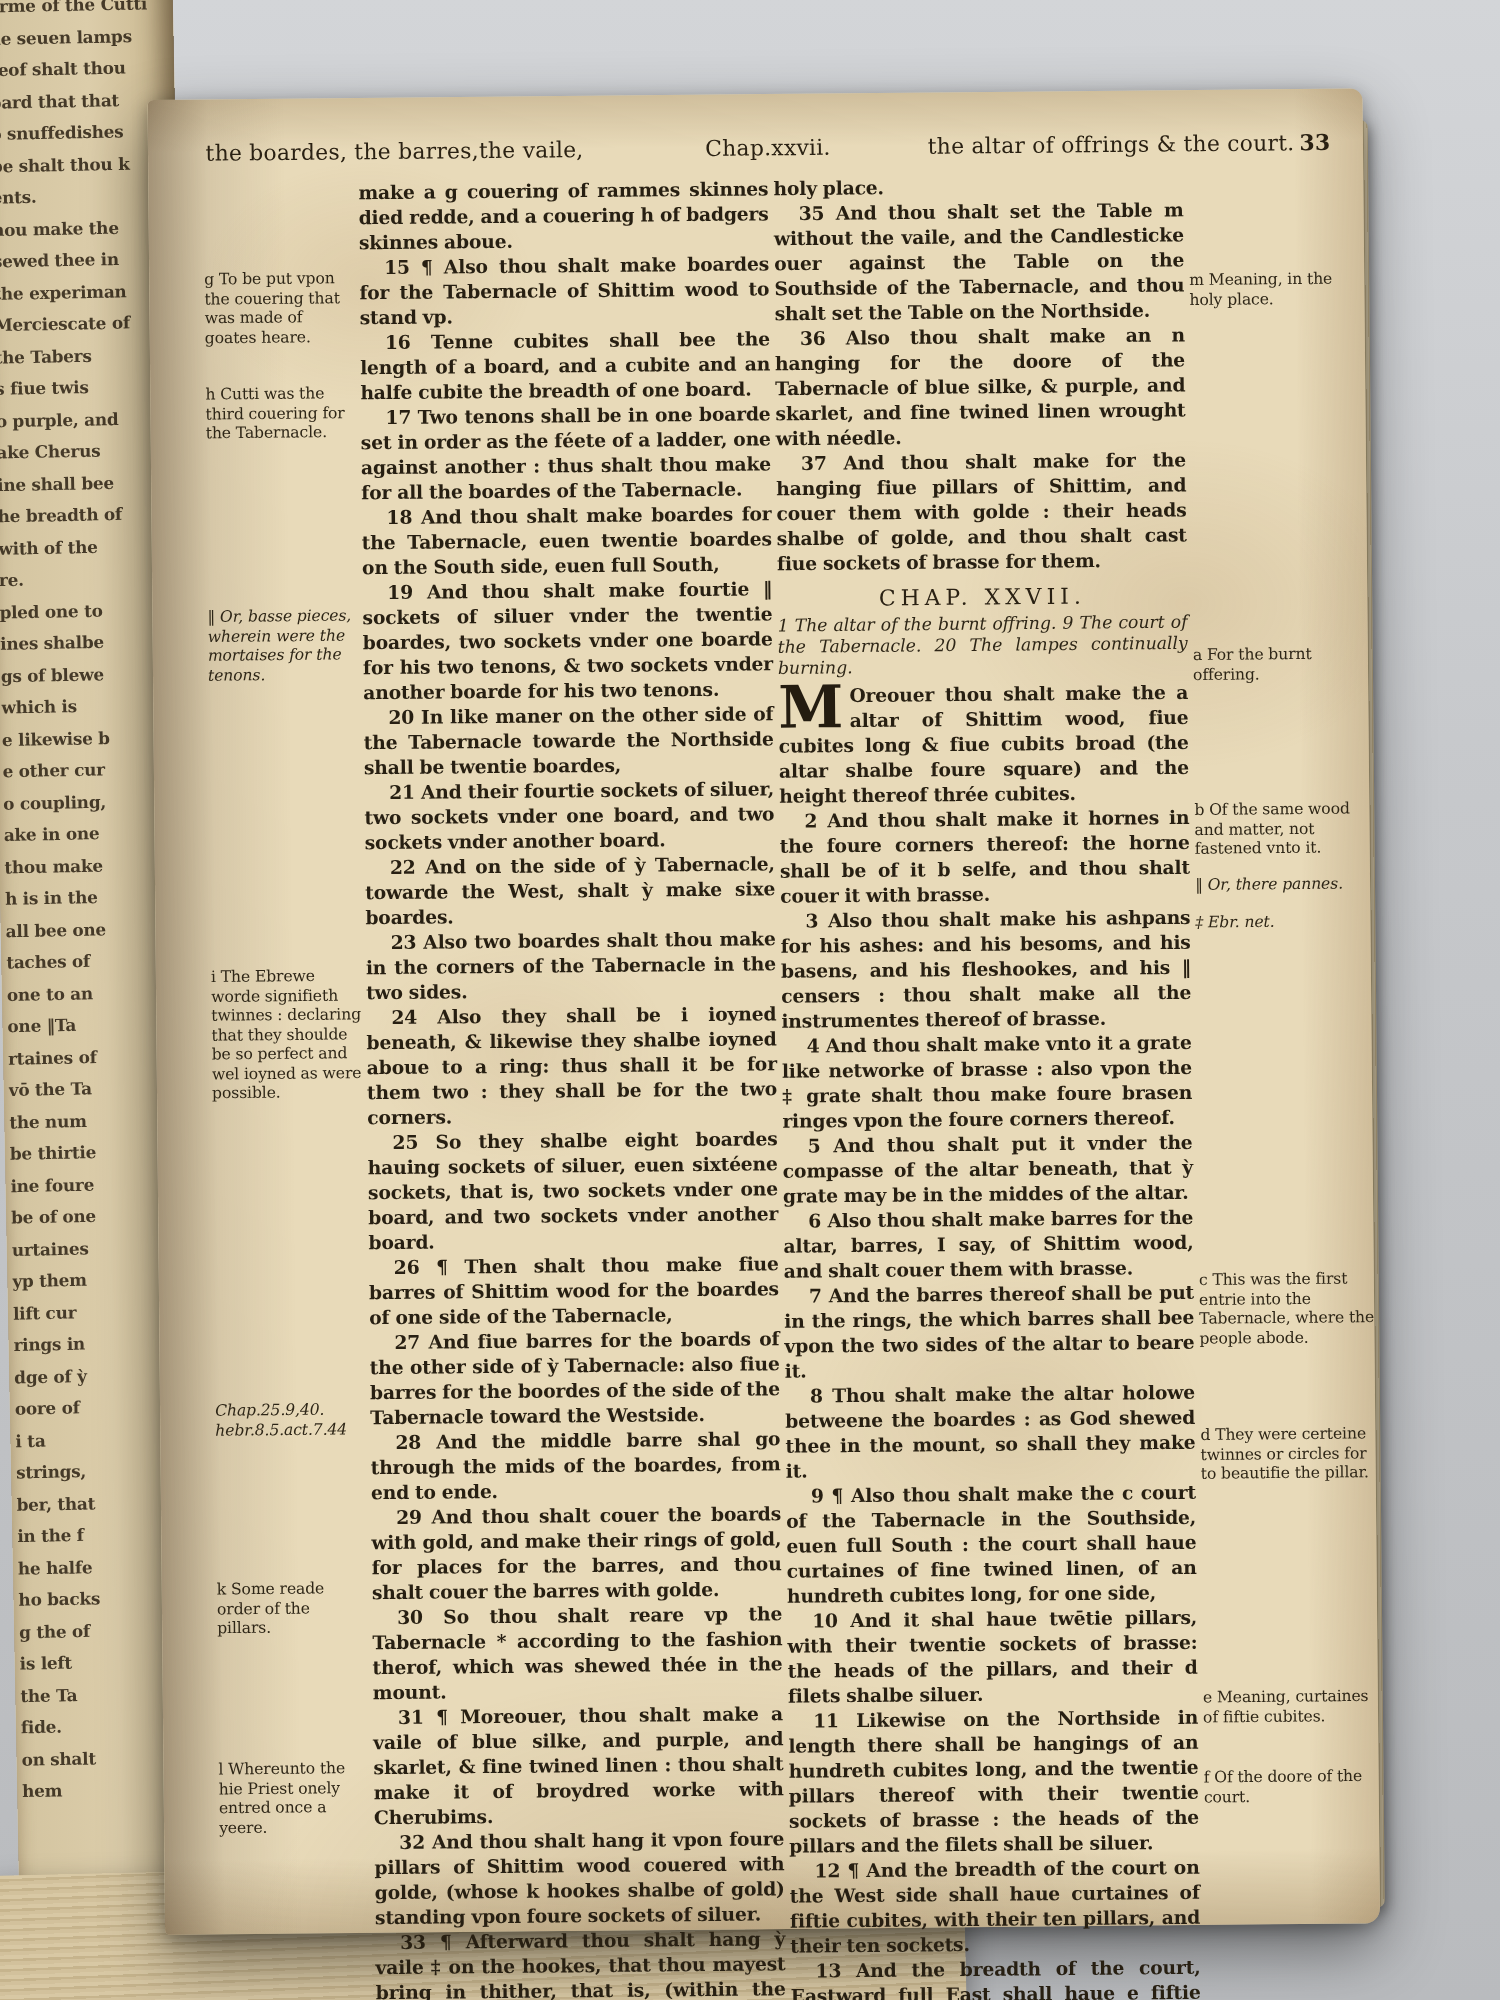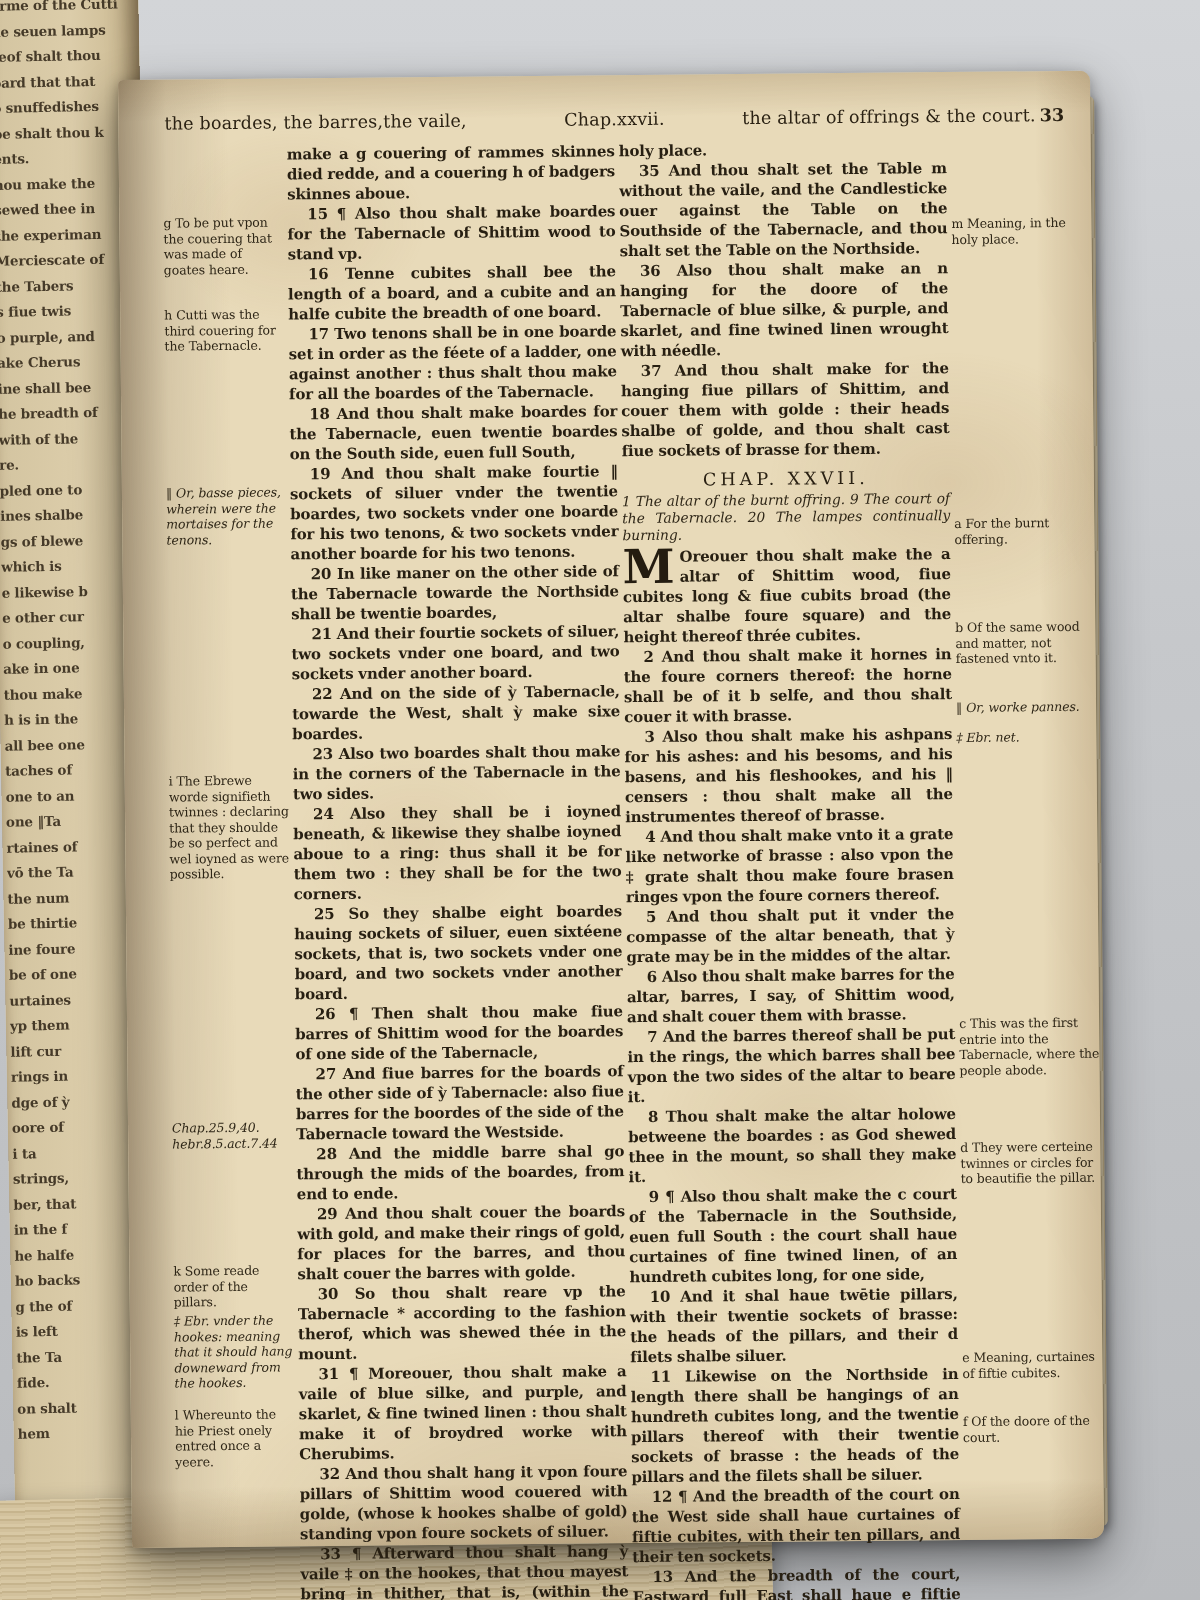--- a/index.html
+++ b/index.html
@@ -176,21 +176,20 @@
 
     <div class="text-area">
 
       <div class="lmargin">
         <div class="mnote" style="top:70px">g To be put vpon the couering that was made of goates heare.</div>
         <div class="mnote" style="top:162px">h Cutti was the third couering for the Tabernacle.</div>
         <div class="mnote it" style="top:340px">‖ Or, basse pieces, wherein were the mortaises for the tenons.</div>
         <div class="mnote" style="top:628px">i The Ebrewe worde signifieth twinnes : declaring that they shoulde be so perfect and wel ioyned as were possible.</div>
         <div class="mnote it" style="top:975px">Chap.25.9,40. hebr.8.5.act.7.44</div>
         <div class="mnote" style="top:1118px">k Some reade order of the pillars.</div>
-        <div class="mnote it" style="top:1168px">‡ Ebr. vnder the hookes: meaning that it should hang downeward from the hookes.</div>
         <div class="mnote" style="top:1262px">l Whereunto the hie Priest onely entred once a yeere.</div>
       </div>
 
       <div class="col col-left">
         <p class="verse cont">make a g couering of rammes skinnes died redde, and a couering h of badgers skinnes aboue.</p>
         <p class="verse">15 ¶ Also thou shalt make boardes for the Tabernacle of Shittim wood to stand vp.</p>
         <p class="verse">16 Tenne cubites shall bee the length of a board, and a cubite and an halfe cubite the breadth of one board.</p>
         <p class="verse">17 Two tenons shall be in one boarde set in order as the féete of a ladder, one against another : thus shalt thou make for all the boardes of the Tabernacle.</p>
         <p class="verse">18 And thou shalt make boardes for the Tabernacle, euen twentie boardes on the South side, euen full South,</p>
         <p class="verse">19 And thou shalt make fourtie ‖ sockets of siluer vnder the twentie boardes, two sockets vnder one boarde for his two tenons, &amp; two sockets vnder another boarde for his two tenons.</p>
@@ -235,22 +234,22 @@
         <p class="verse">10 And it shal haue twētie pillars, with their twentie sockets of brasse: the heads of the pillars, and their d filets shalbe siluer.</p>
         <p class="verse">11 Likewise on the Northside in length there shall be hangings of an hundreth cubites long, and the twentie pillars thereof with their twentie sockets of brasse : the heads of the pillars and the filets shall be siluer.</p>
         <p class="verse">12 ¶ And the breadth of the court on the West side shall haue curtaines of fiftie cubites, with their ten pillars, and their ten sockets.</p>
         <p class="verse">13 And the breadth of the court, Eastward full East shall haue e fiftie cubites.</p>
 
       </div>
 
       <div class="rmargin">
         <div class="mnote" style="top:78px">m Meaning, in the holy place.</div>
         <div class="mnote" style="top:378px">a For the burnt offering.</div>
-        <div class="mnote" style="top:482px">b Of the same wood and matter, not fastened vnto it.</div>
-        <div class="mnote it" style="top:562px">‖ Or, worke pannes.</div>
+        <div class="mnote" style="top:502px">b Of the same wood and matter, not fastened vnto it.</div>
+        <div class="mnote it" style="top:562px">‖ Or, there pannes.</div>
         <div class="mnote it" style="top:592px">‡ Ebr. net.</div>
         <div class="mnote" style="top:878px">c This was the first entrie into the Tabernacle, where the people abode.</div>
         <div class="mnote" style="top:1002px">d They were certeine twinnes or circles for to beautifie the pillar.</div>
         <div class="mnote" style="top:1212px">e Meaning, curtaines of fiftie cubites.</div>
         <div class="mnote" style="top:1276px">f Of the doore of the court.</div>
       </div>
 
     </div>
   </div>
 </div>

